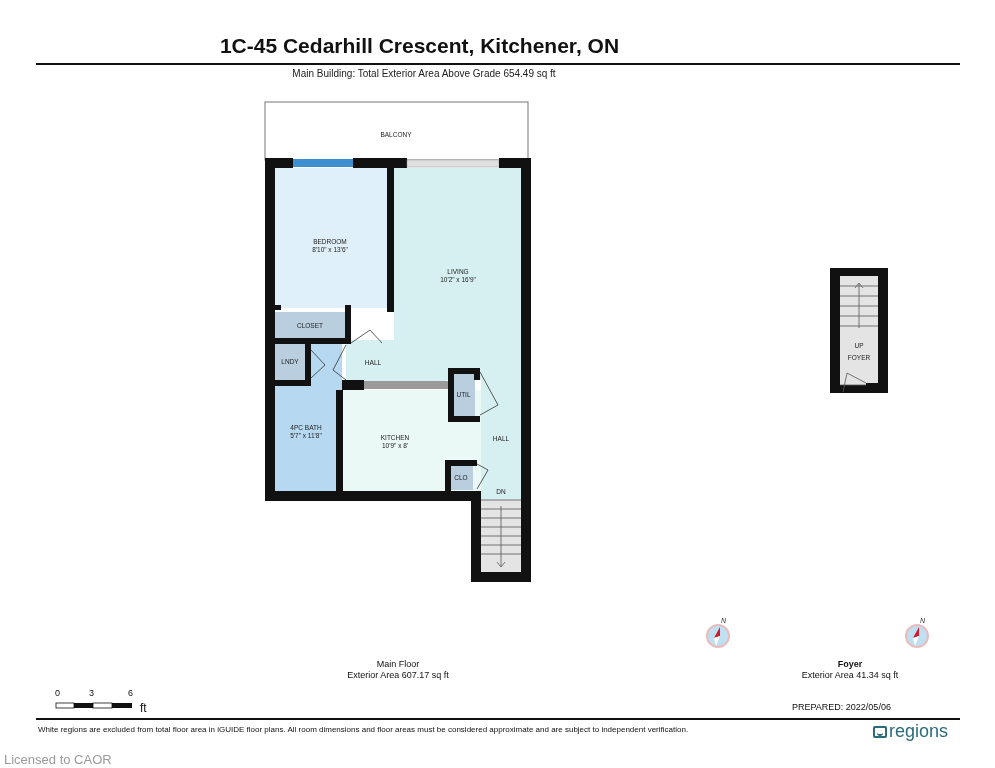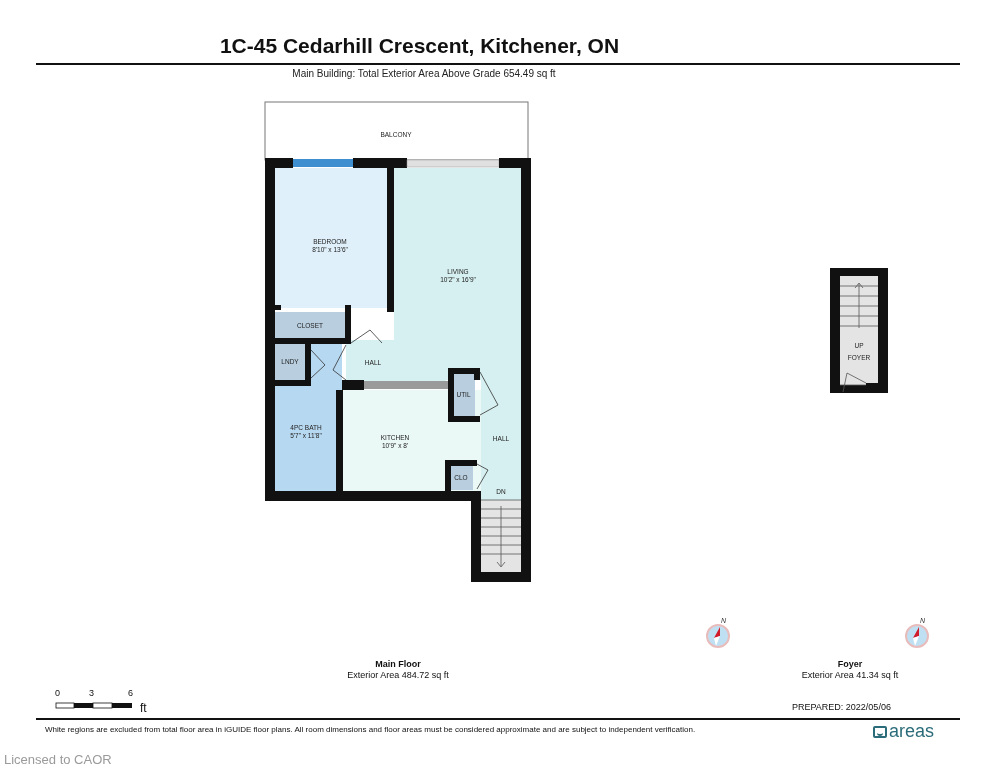--- a/index.html
+++ b/index.html
@@ -9,21 +9,21 @@
   .rule-top{left:36px;width:924px;top:63px;height:2px;background:#111;}
   .subtitle{left:0;width:848px;top:68px;text-align:center;font-size:10px;color:#222;}
   .plan{left:0;top:0;width:995px;height:768px;}
   .rlabel{font-size:6.5px;color:#222;text-align:center;line-height:8px;text-transform:none;}
   .caption{text-align:center;font-size:9px;color:#111;line-height:11px;}
   .scale{left:54px;top:688px;}
   .scale .nums{font-size:9px;color:#111;position:relative;height:11px;width:100px;}
   .scale .nums span{position:absolute;top:0;}
   .prepared{left:792px;top:702px;font-size:9px;color:#111;}
   .rule-bottom{left:36px;width:924px;top:718px;height:2px;background:#111;}
-  .disclaimer{left:45px;top:725px;font-size:8px;color:#111;text-align:right;}
+  .disclaimer{left:38px;top:725px;font-size:8px;color:#111;text-align:right;}
   .logo{left:873px;top:721px;font-size:18px;color:#2b6c7a;letter-spacing:0px;display:flex;align-items:center;gap:2px;}
   .logo .box{width:14px;height:12px;border:2px solid #2b6c7a;border-radius:2px;box-sizing:border-box;position:relative;}
   .logo .box:after{content:"";position:absolute;left:2px;top:3px;width:6px;height:3px;border-bottom:2px solid #2b6c7a;border-radius:0 0 4px 4px;}
   .licensed{left:4px;top:752px;font-size:13px;color:#9a9a9a;}
 </style>
 </head>
 <body>
 
 <div class="abs title">1C-45 Cedarhill Crescent, Kitchener, ON</div>
 <div class="abs rule-top"></div>
@@ -156,22 +156,22 @@
 <div class="abs rlabel" style="left:485px;top:435px;width:32px;">HALL</div>
 <div class="abs rlabel" style="left:451px;top:474px;width:20px;">CLO</div>
 <div class="abs rlabel" style="left:487px;top:488px;width:28px;">DN</div>
 <div class="abs rlabel" style="left:840px;top:342px;width:38px;">UP</div>
 <div class="abs rlabel" style="left:840px;top:354px;width:38px;">FOYER</div>
 
 <div class="abs" style="left:721px;top:617px;font-size:7px;font-style:italic;color:#333;">N</div>
 <div class="abs" style="left:920px;top:617px;font-size:7px;font-style:italic;color:#333;">N</div>
 
 <div class="abs caption" style="left:318px;top:659px;width:160px;">
-  <div style="font-weight:bold;">Main Floor</div>
-  <div>Exterior Area 484.72 sq ft</div>
+  <div style="font-weight:normal;">Main Floor</div>
+  <div>Exterior Area 607.17 sq ft</div>
 </div>
 <div class="abs caption" style="left:780px;top:659px;width:140px;">
   <div style="font-weight:bold;">Foyer</div>
   <div>Exterior Area 41.34 sq ft</div>
 </div>
 
 <div class="abs scale">
   <div class="nums">
     <span style="left:1px;">0</span>
     <span style="left:35px;">3</span>
@@ -179,16 +179,16 @@
   </div>
 </div>
 <div class="abs" style="left:140px;top:701px;font-size:12px;color:#111;">ft</div>
 
 <div class="abs prepared">PREPARED: 2022/05/06</div>
 <div class="abs rule-bottom"></div>
 <div class="abs disclaimer">White regions are excluded from total floor area in iGUIDE floor plans. All room dimensions and floor areas must be considered approximate and are subject to independent verification.</div>
 
 <div class="abs logo">
   <span class="box"></span>
-  <span>areas</span>
+  <span>regions</span>
 </div>
 
 <div class="abs licensed">Licensed to CAOR</div>
 
 </body></html>

